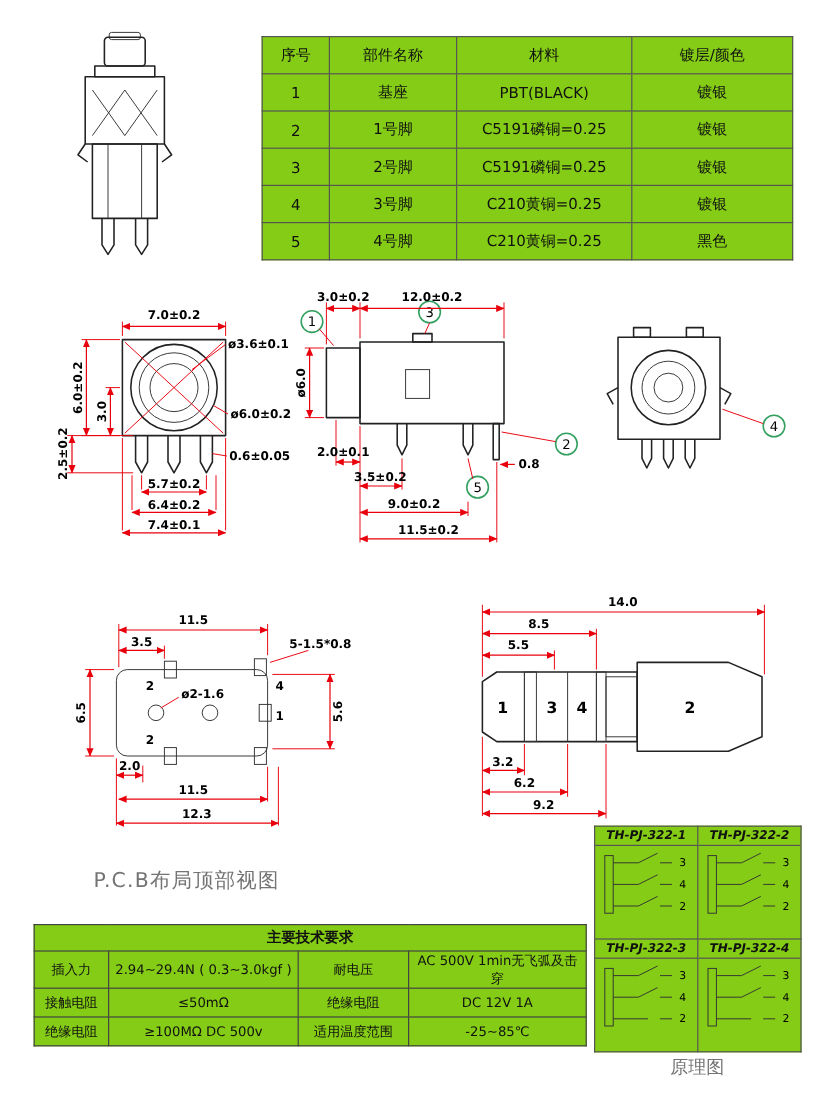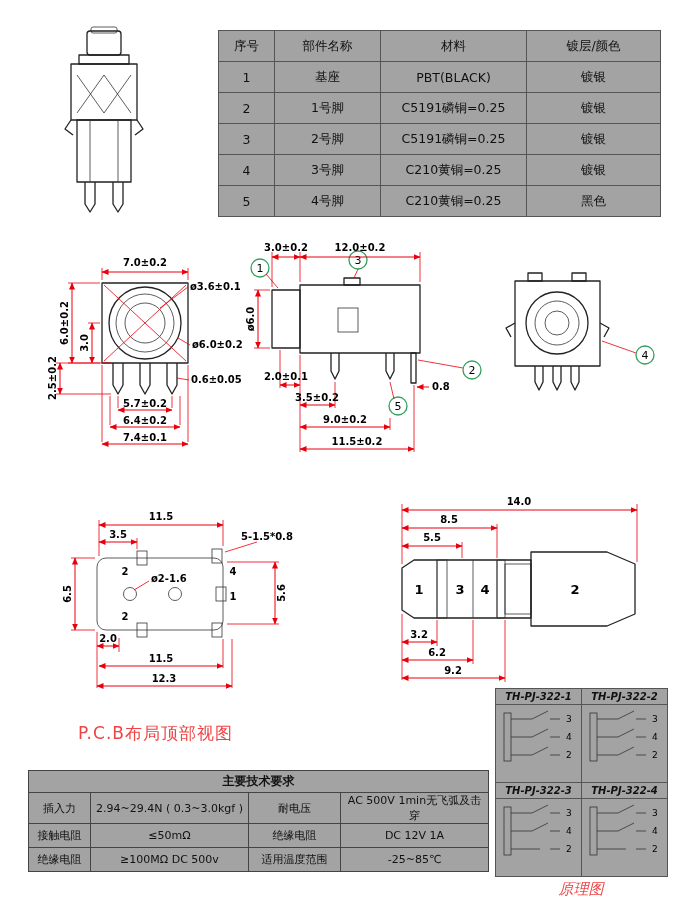--- a/index.html
+++ b/index.html
@@ -4,34 +4,34 @@
 <style>
   * { margin:0; padding:0; box-sizing:border-box; }
   html,body { background:#fff; }
   body {
     width:680px; height:917px; position:relative; overflow:hidden;
     font-family:"DejaVu Sans","Liberation Sans",sans-serif; color:#111;
   }
   .abs { position:absolute; }
 
   
-  table { border-collapse:collapse; background:#a3a3a3; }
+  table { border-collapse:collapse; background:#84cc16; }
   .parts-table td, .parts-table th {
     border:1px solid #555; text-align:center; vertical-align:middle;
     font-size:12.5px; font-weight:normal; height:31px; padding:0 4px;
   }
   .tech-table td { border:1px solid #444; font-size:11px; text-align:center; vertical-align:middle; height:24px; padding:0 3px; }
   .tech-table .tt-title { font-weight:bold; font-size:12px; height:22px; }
   .tech-table .tt-key { font-weight:normal; }
   .schem-table td { border:1px solid #555; padding:0; vertical-align:top; width:86px; height:94px; }
   .schem-head { font-size:10px; font-weight:bold; text-align:center; border-bottom:1px solid #555; padding:2px 0;font-style:italic; }
 
-  .caption { color:#ef4444; }
+  .caption { color:#737373; }
   .caption-pcb { font-size:17px; letter-spacing:1px; }
-  .caption-schem { font-size:15px; width:172px; text-align:center;font-style:italic; }
+  .caption-schem { font-size:15px; width:172px; text-align:center; }
 
   
   svg { overflow:visible; }
   .blk { stroke:#222; stroke-width:1.3; fill:none; stroke-linejoin:round; }
   .blk-thin { stroke:#333; stroke-width:0.8; fill:none; }
   .red { stroke:#e8000d; stroke-width:1; fill:none; }
   .redthin { stroke:#e8000d; stroke-width:0.8; fill:none; }
   .green-circ { stroke:#33a060; stroke-width:1.3; fill:#fff; }
   text.dim { font-family:"DejaVu Sans",sans-serif; font-size:10px; font-weight:bold; fill:#000; }
   text.co { font-family:"DejaVu Sans",sans-serif; font-size:11px; fill:#000; }

